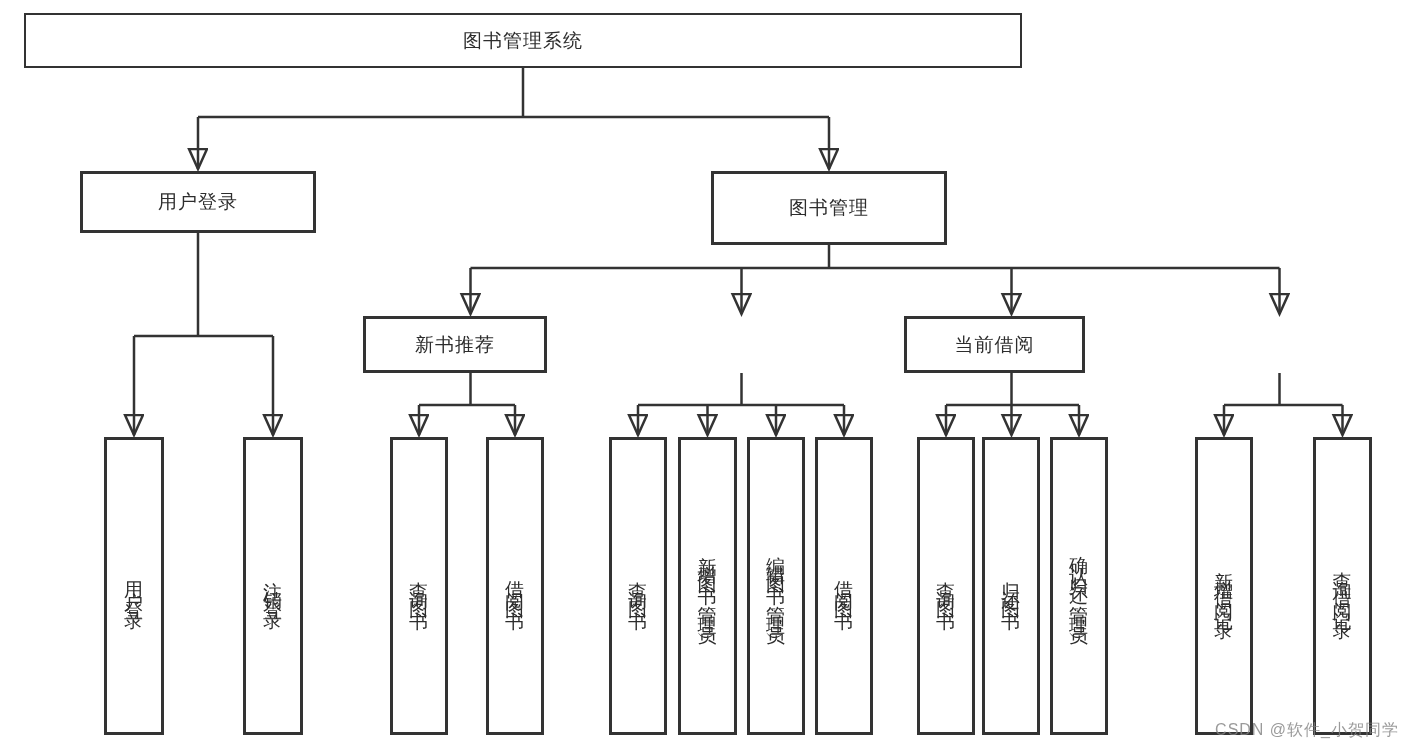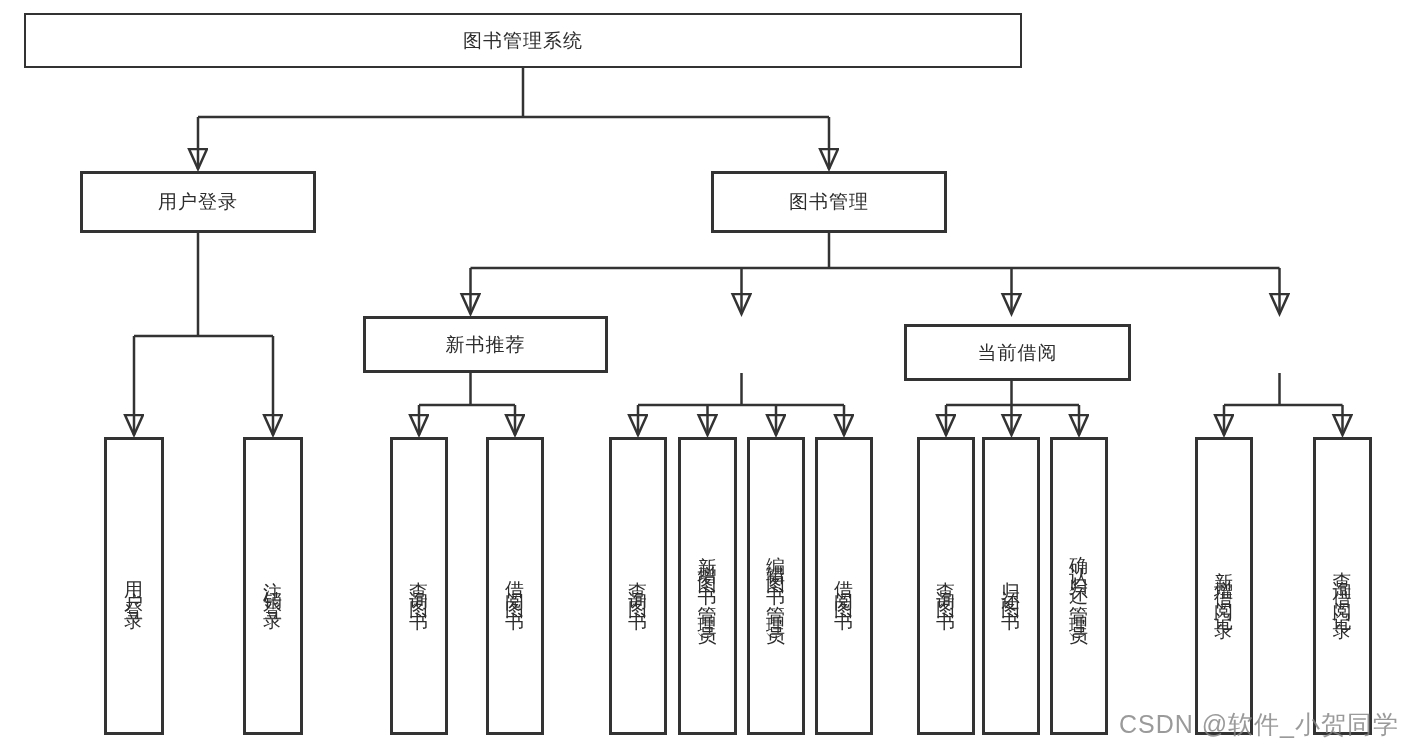--- a/index.html
+++ b/index.html
@@ -39,21 +39,21 @@
     writing-mode: vertical-rl;
     text-orientation: mixed;
     letter-spacing: 10px;
     line-height: 1;
     font-size: 19px;
   }
   .watermark {
     position: absolute;
     right: 6px;
     bottom: 6px;
-    font-size: 25px;
+    font-size: 16px;
     letter-spacing: 1px;
     color: rgba(132, 132, 132, 0.82);
     white-space: nowrap;
     pointer-events: none;
   }
 </style>
 </head>
 <body>
 
 <div class="stage">
@@ -102,24 +102,24 @@
 
     <path d="M1279.5 373 V405"></path>
     <path d="M1224 405 H1342.5"></path>
     <path d="M1224 405 V435" marker-end="url(#arrow)"></path>
     <path d="M1342.5 405 V435" marker-end="url(#arrow)"></path>
   </svg>
 
   <div class="box h root" style="left:24px; top:13px; width:998px; height:55px">图书管理系统</div>
 
   <div class="box h" style="left:80px; top:171px; width:236px; height:62px">用户登录</div>
-  <div class="box h" style="left:711px; top:171px; width:236px; height:62px">图书管理</div>
+  <div class="box h" style="left:711px; top:171px; width:236px; height:74px">图书管理</div>
 
-  <div class="box h" style="left:363px; top:316px; width:245px; height:57px">新书推荐</div>
-  <div class="box h" style="left:904px; top:324px; width:227px; height:57px">当前借阅</div>
+  <div class="box h" style="left:363px; top:316px; width:184px; height:57px">新书推荐</div>
+  <div class="box h" style="left:904px; top:316px; width:181px; height:57px">当前借阅</div>
 
   <div class="box v" style="left:104px; top:437px; width:60px; height:298px">用户登录</div>
   <div class="box v" style="left:243px; top:437px; width:60px; height:298px">注销登录</div>
 
   <div class="box v" style="left:390px; top:437px; width:58px; height:298px">查询图书</div>
   <div class="box v" style="left:486px; top:437px; width:58px; height:298px">借阅图书</div>
 
   <div class="box v" style="left:609px; top:437px; width:58px; height:298px">查询图书</div>
   <div class="box v" style="left:678px; top:437px; width:59px; height:298px">新增图书（管理员）</div>
   <div class="box v" style="left:747px; top:437px; width:58px; height:298px">编辑图书（管理员）</div>

